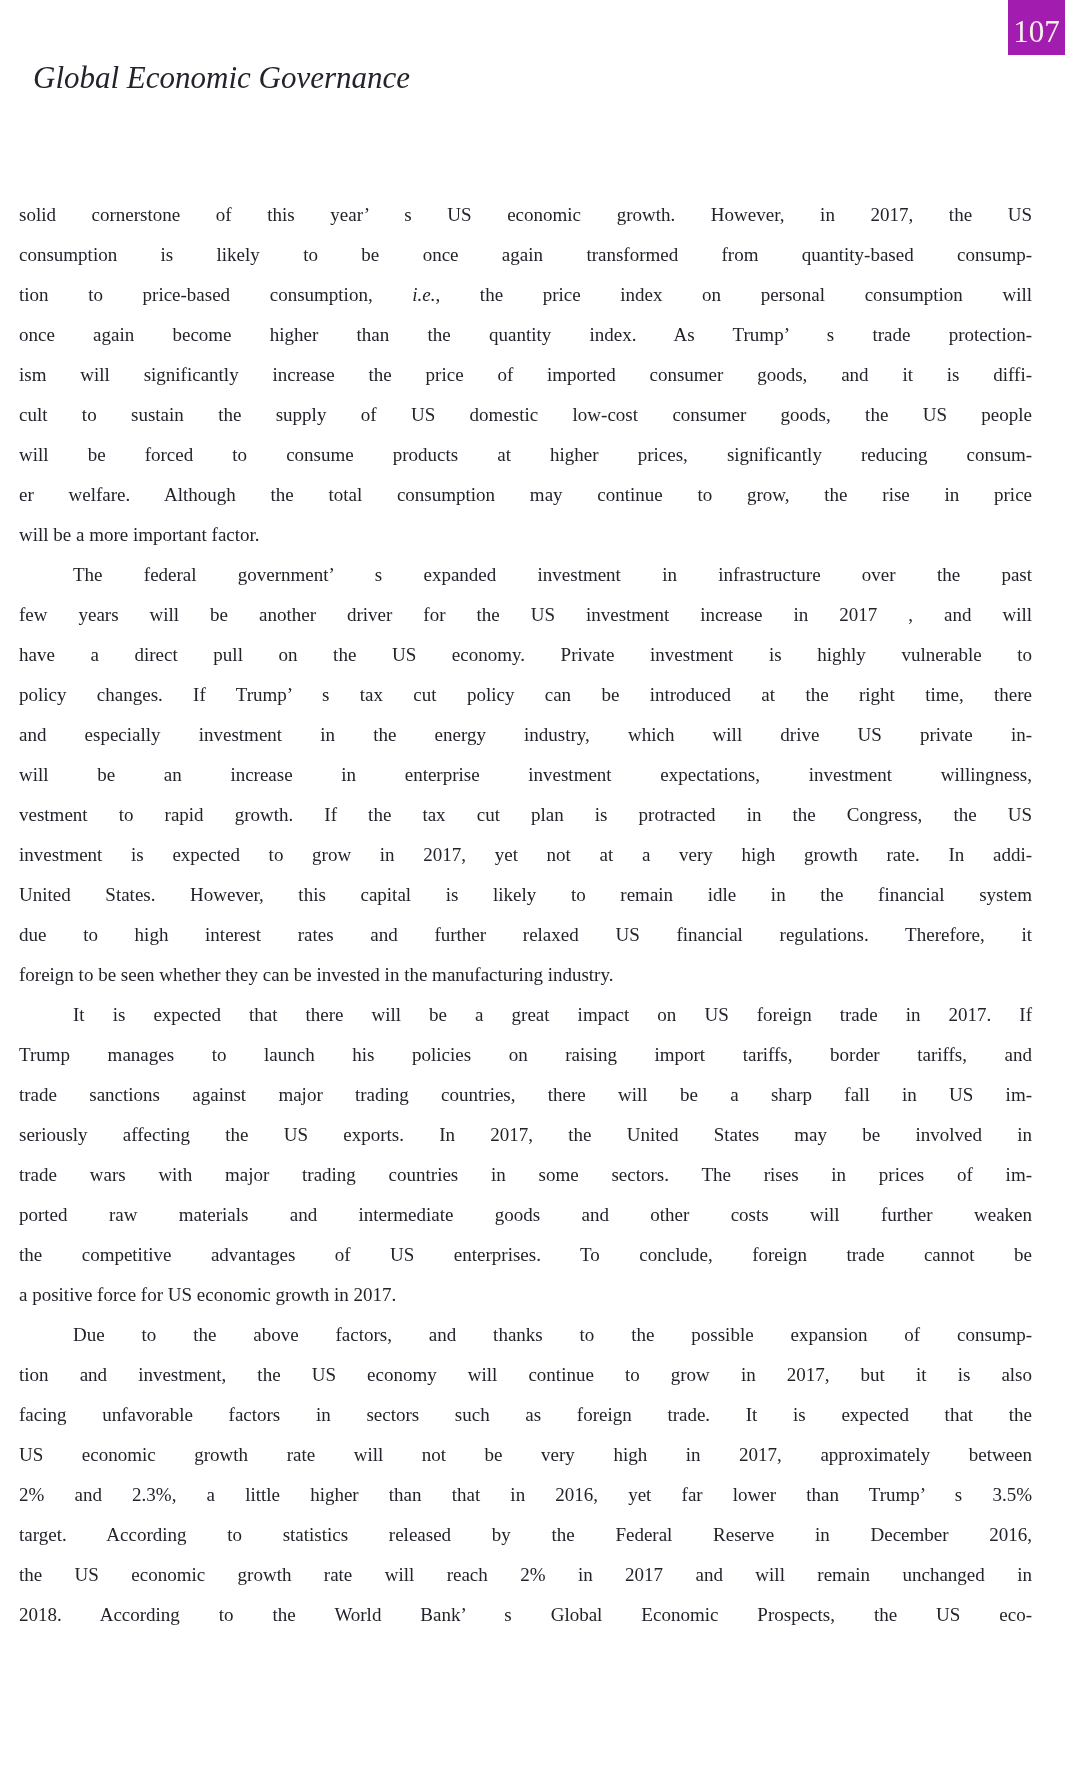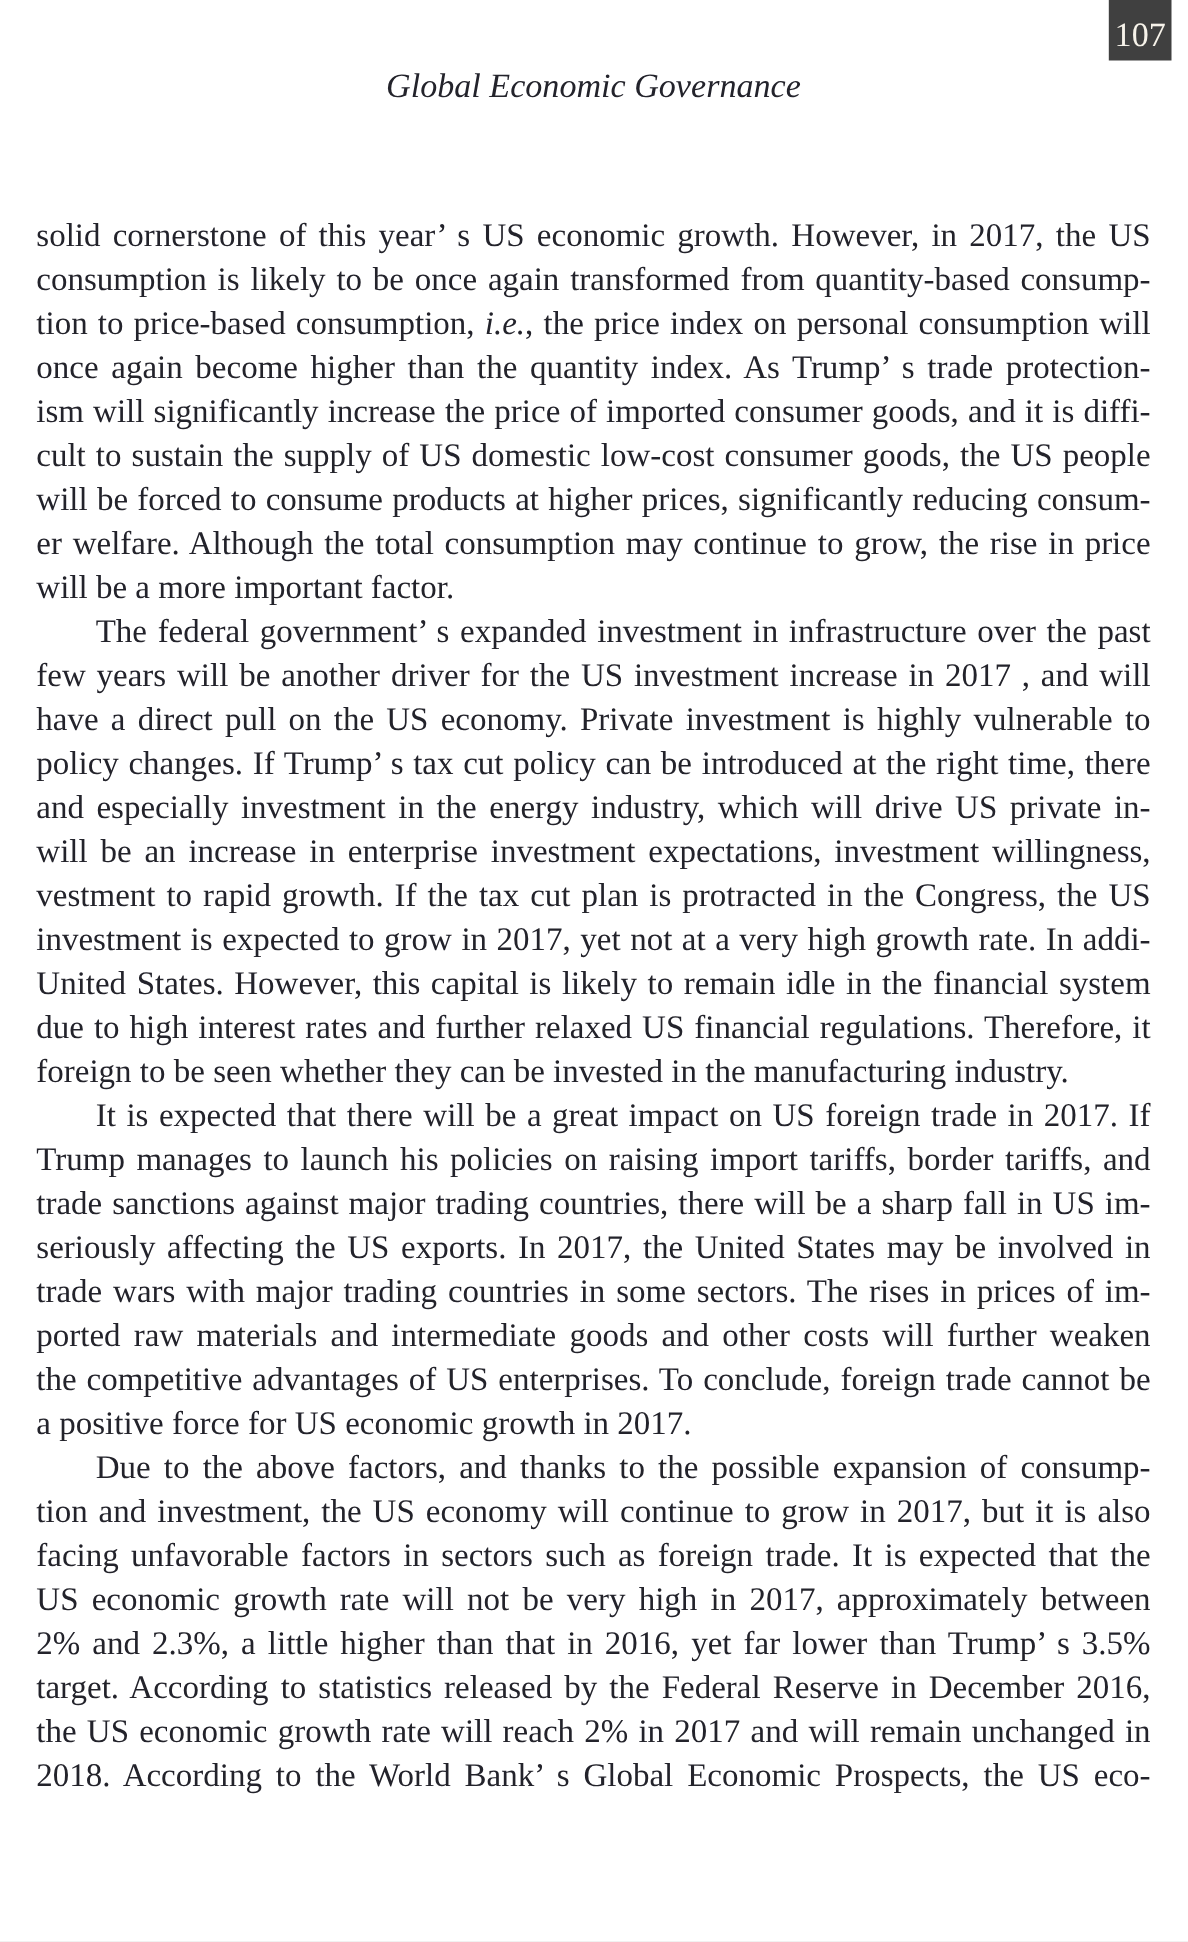--- a/index.html
+++ b/index.html
@@ -24,47 +24,47 @@
     font-size: 31px;
     line-height: 55px;
     position: relative;
     top: 4px;
   }
   .running-head {
     position: absolute;
     top: 58px;
     left: 33px;
     width: 1013px;
-    text-align: center;
+    text-align: left;
     font-style: italic;
     font-size: 31px;
     line-height: 40px;
   }
   .body-text {
     position: absolute;
     top: 195px;
-    left: 33px;
+    left: 19px;
     width: 1013px;
-    font-size: 30px;
+    font-size: 19px;
     line-height: 40px;
   }
   .para { margin: 0; padding: 0; }
   .line {
     text-align: justify;
     text-align-last: justify;
   }
   .line.first-indented { text-indent: 54px; }
   .line.para-last { text-align-last: left; }
   .italic { font-style: italic; }
 </style>
 </head>
 <body>
 
 <div class="page" style="background: rgb(255, 255, 255); color: rgb(35, 35, 43);">
-  <div class="pagenum-box" style="background: #404040;">
+  <div class="pagenum-box" style="background: #a21caf;">
     <span style="color: rgb(247, 243, 234);">107</span>
   </div>
   <div class="running-head">Global Economic Governance</div>
   <div class="body-text">
       <div class="para">
         <div class="line">solid cornerstone of this year’ s US economic growth. However, in 2017, the US</div>
         <div class="line">consumption is likely to be once again transformed from quantity-based consump-</div>
         <div class="line"><span>tion to price-based consumption, </span><span class="italic">i.e.</span><span>, the price index on personal consumption will</span></div>
         <div class="line">once again become higher than the quantity index. As Trump’ s trade protection-</div>
         <div class="line">ism will significantly increase the price of imported consumer goods, and it is diffi-</div>

